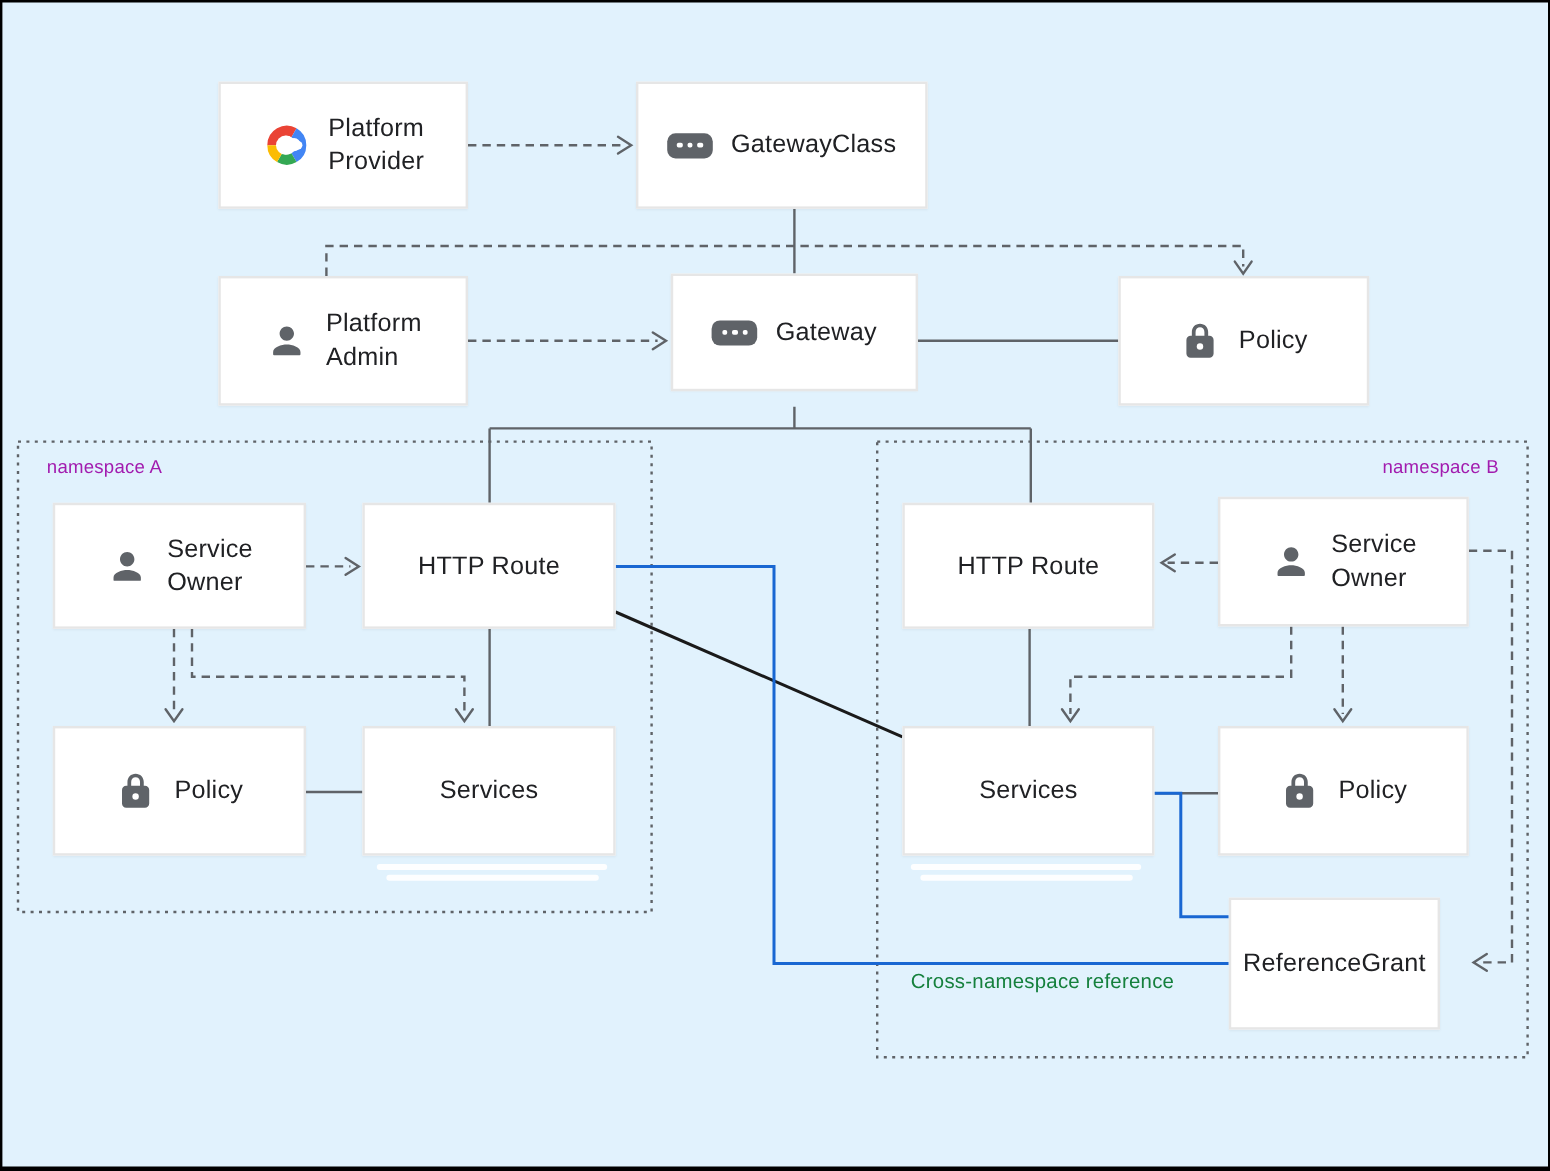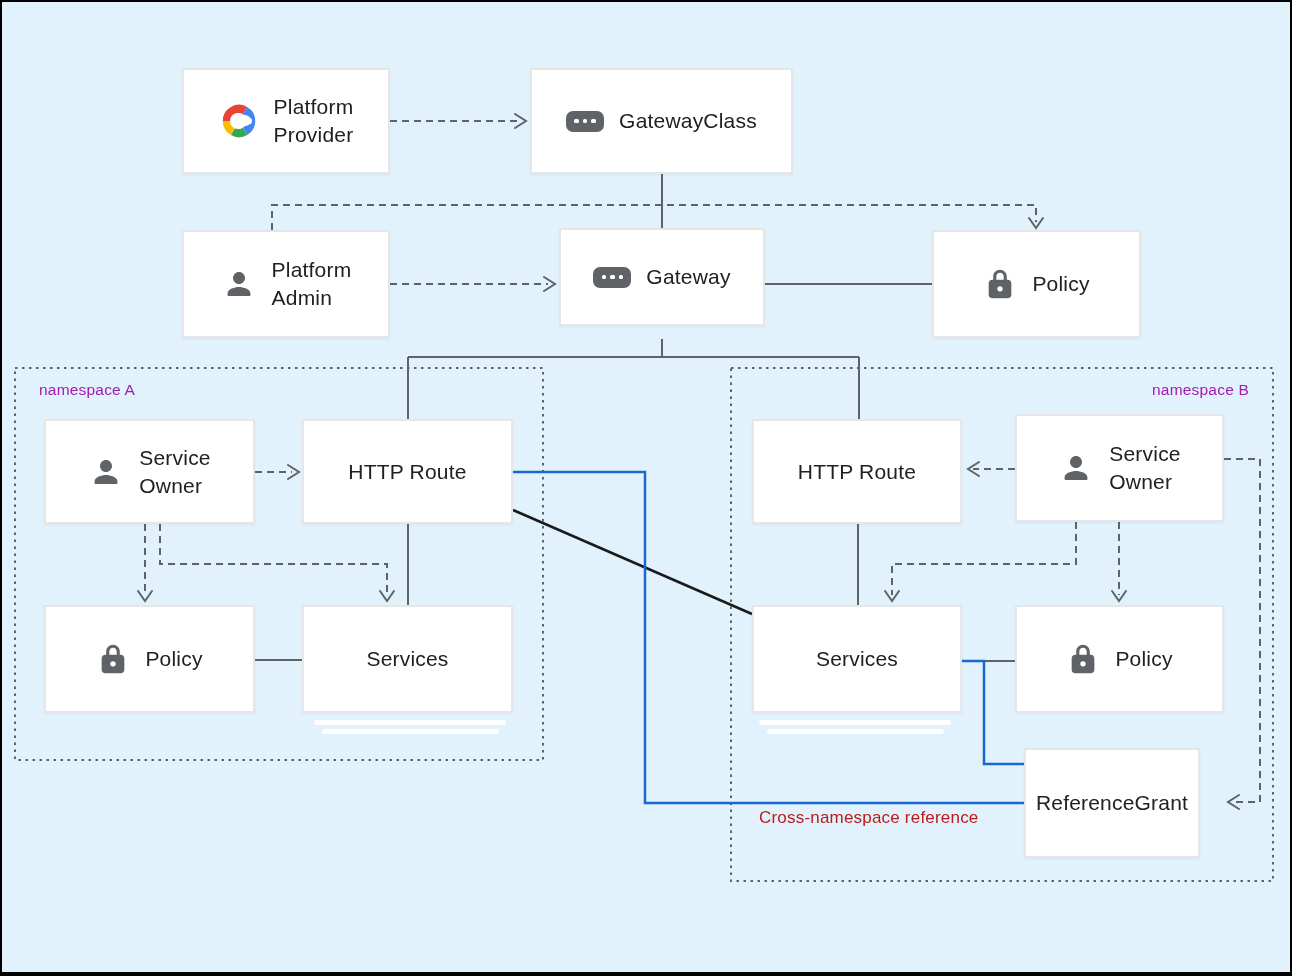--- a/index.html
+++ b/index.html
@@ -105,21 +105,21 @@
       <path d="M14,30.4 A12,12 0 0 1 8,20" stroke="#FBBC04" stroke-width="8.5" fill="none"></path>
       <circle cx="19" cy="20" r="8" fill="#fff"></circle>
       <circle cx="26" cy="19.5" r="5.5" fill="#fff"></circle>
       <rect x="24" y="16.5" width="9" height="7" rx="3.5" fill="#fff"></rect>
     </svg>
   </span>
   <span class="lbl">Platform
 Provider</span>
 </div>
 
-<div class="node" style="left:528px;top:66px;width:263px;height:106px;text-align:right;">
+<div class="node" style="left:528px;top:66px;width:243px;height:106px;text-align:right;">
   <span class="icon pill">
       <i></i>
       <i></i>
       <i></i>
     </span>
   <span class="lbl">GatewayClass</span>
 </div>
 
 <div class="node" style="left:180px;top:228px;width:208px;height:108px;">
   <span class="icon">
@@ -203,13 +203,13 @@
       <circle cx="12" cy="15.4" r="1.9" fill="#fff"></circle>
     </svg>
   </span>
   <span class="lbl">Policy</span>
 </div>
 
 <div class="node" style="left:1022px;top:746px;width:176px;height:110px;">
   <span class="lbl">ReferenceGrant</span>
 </div>
 
-<div class="blue-note" style="left:757px;top:806px;color:#b91c1c;">Cross-namespace reference</div>
+<div class="blue-note" style="left:757px;top:806px;color:#15803d;">Cross-namespace reference</div>
 
 </body></html>

